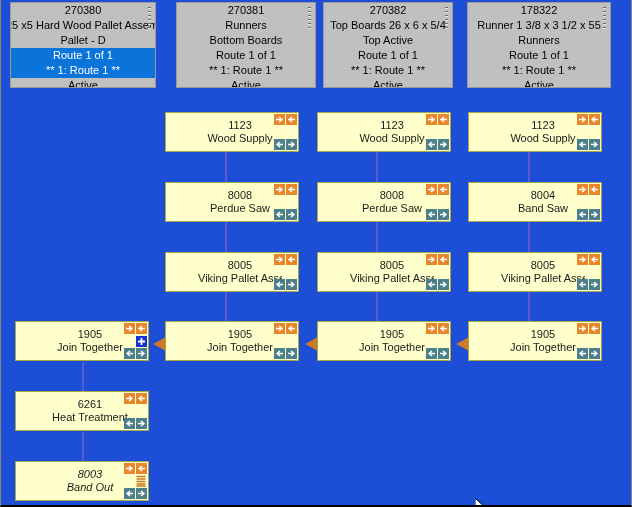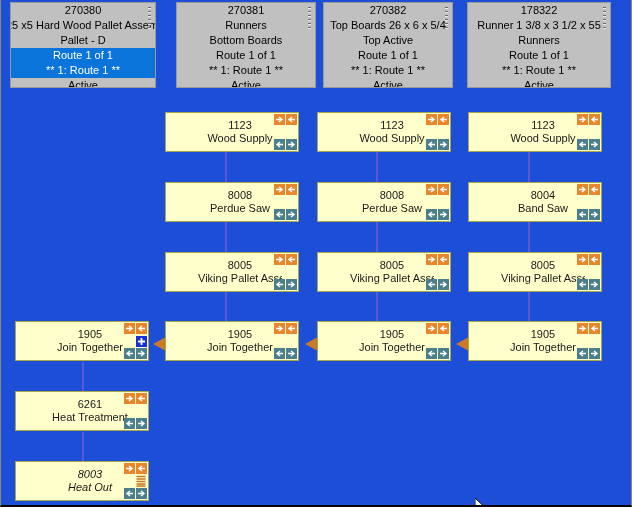--- a/index.html
+++ b/index.html
@@ -648,21 +648,21 @@
         <svg width="11" height="11" viewBox="0 0 11 11">
           <rect width="11" height="11" fill="#4c7f8c"></rect>
           <path d="M2 5.5 H7 M5 3 L8 5.5 L5 8" stroke="#fff" stroke-width="1.4" fill="none"></path>
         </svg>
       </span>
   </div>
 
   <div class="node" style="left:14px; top:461px; width:134px; height:40px;font-style:italic;">
     <div class="ntext">
       <span class="nline1">8003</span>
-      <span class="nline2">Heat Out</span>
+      <span class="nline2">Band Out</span>
     </div>
     <span class="ic ic-tr1">
         <svg width="11" height="11" viewBox="0 0 11 11">
           <rect width="11" height="11" fill="#e8862b"></rect>
           <path d="M2 5.5 H7 M5 3 L8 5.5 L5 8" stroke="#fff" stroke-width="1.4" fill="none"></path>
         </svg>
       </span>
     <span class="ic ic-tr2">
         <svg width="11" height="11" viewBox="0 0 11 11">
           <rect width="11" height="11" fill="#e8862b"></rect>

